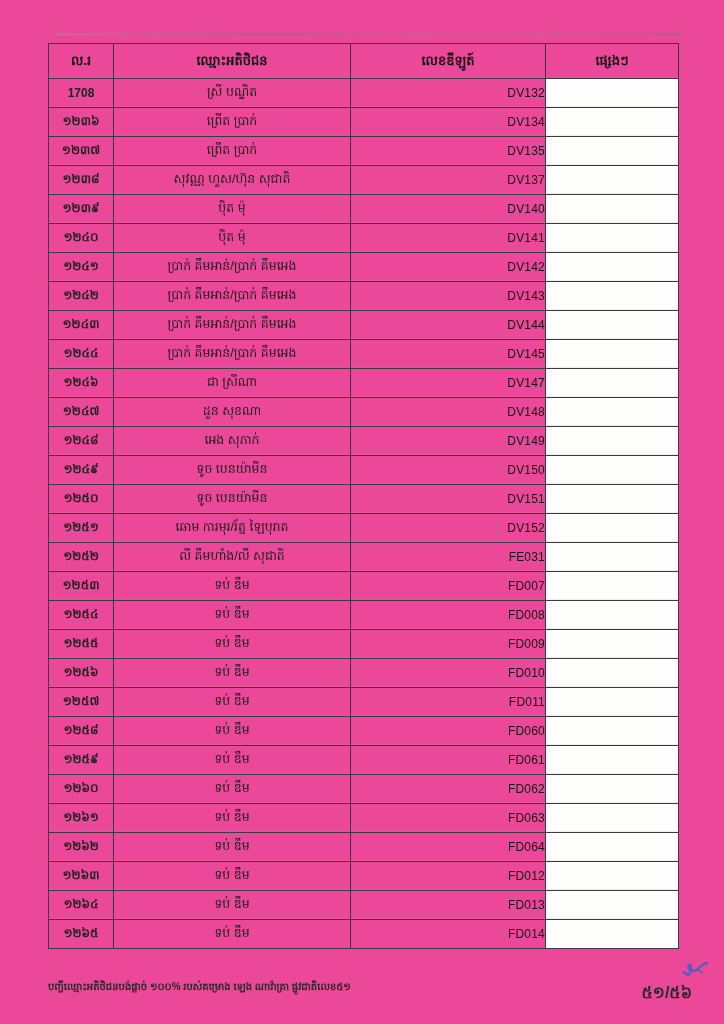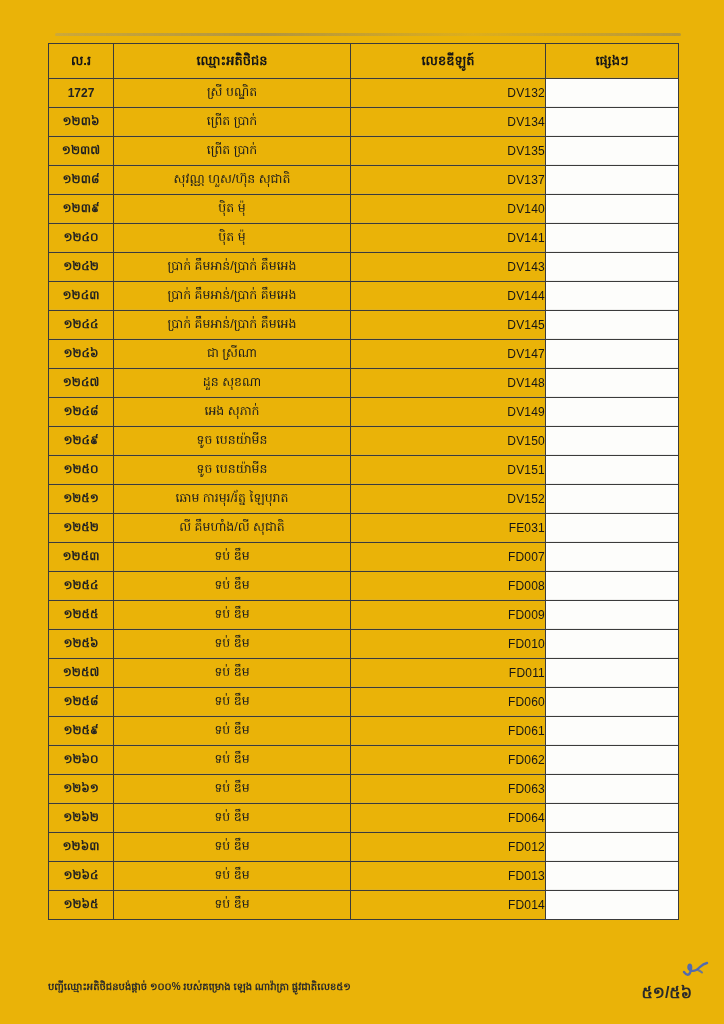--- a/index.html
+++ b/index.html
@@ -4,21 +4,21 @@
 <style>
   html,body{margin:0;padding:0;}
   body{
     width:724px;height:1024px;
     background:#e9e9e7;
     font-family:"Liberation Sans","DejaVu Sans",sans-serif;
     -webkit-font-smoothing:antialiased;
   }
   .page{
     position:relative;width:724px;height:1024px;
-    background:#eab308;overflow:hidden;
+    background:#ec4899;overflow:hidden;
   }
   .scan-streak{
     position:absolute;left:55px;top:33px;width:626px;height:3px;
     background:linear-gradient(90deg,rgba(150,150,150,.35),rgba(120,120,120,.5),rgba(150,150,150,.15),rgba(120,120,120,.45));
     filter:blur(.7px);border-radius:2px;
   }
   table.doc{
     position:absolute;left:48px;top:43px;width:630px;
     border-collapse:collapse;table-layout:fixed;
     color:#1b1b1b;
@@ -71,21 +71,21 @@
     <thead>
       <tr>
         <th>ល.រ</th>
         <th>ឈ្មោះអតិថិជន</th>
         <th>លេខឌីឡូត៍</th>
         <th>ផ្សេងៗ</th>
       </tr>
     </thead>
     <tbody>
         <tr>
-      <td class="no-cell">1727</td>
+      <td class="no-cell">1708</td>
       <td class="name-cell">ស្រី បណ្ឌិត</td>
       <td class="lot-cell">DV132</td>
       <td class="note-cell"></td>
     </tr>
         <tr>
       <td class="no-cell">១២៣៦</td>
       <td class="name-cell">ព្រើត ប្រាក់</td>
       <td class="lot-cell">DV134</td>
       <td class="note-cell"></td>
     </tr>
@@ -104,20 +104,26 @@
         <tr>
       <td class="no-cell">១២៣៩</td>
       <td class="name-cell">ប៉ិត ម៉ុ</td>
       <td class="lot-cell">DV140</td>
       <td class="note-cell"></td>
     </tr>
         <tr>
       <td class="no-cell">១២៤០</td>
       <td class="name-cell">ប៉ិត ម៉ុ</td>
       <td class="lot-cell">DV141</td>
+      <td class="note-cell"></td>
+    </tr>
+        <tr>
+      <td class="no-cell">១២៤១</td>
+      <td class="name-cell">ប្រាក់ គឹមអាន់/ប្រាក់ គឹមអេង</td>
+      <td class="lot-cell">DV142</td>
       <td class="note-cell"></td>
     </tr>
         <tr>
       <td class="no-cell">១២៤២</td>
       <td class="name-cell">ប្រាក់ គឹមអាន់/ប្រាក់ គឹមអេង</td>
       <td class="lot-cell">DV143</td>
       <td class="note-cell"></td>
     </tr>
         <tr>
       <td class="no-cell">១២៤៣</td>

